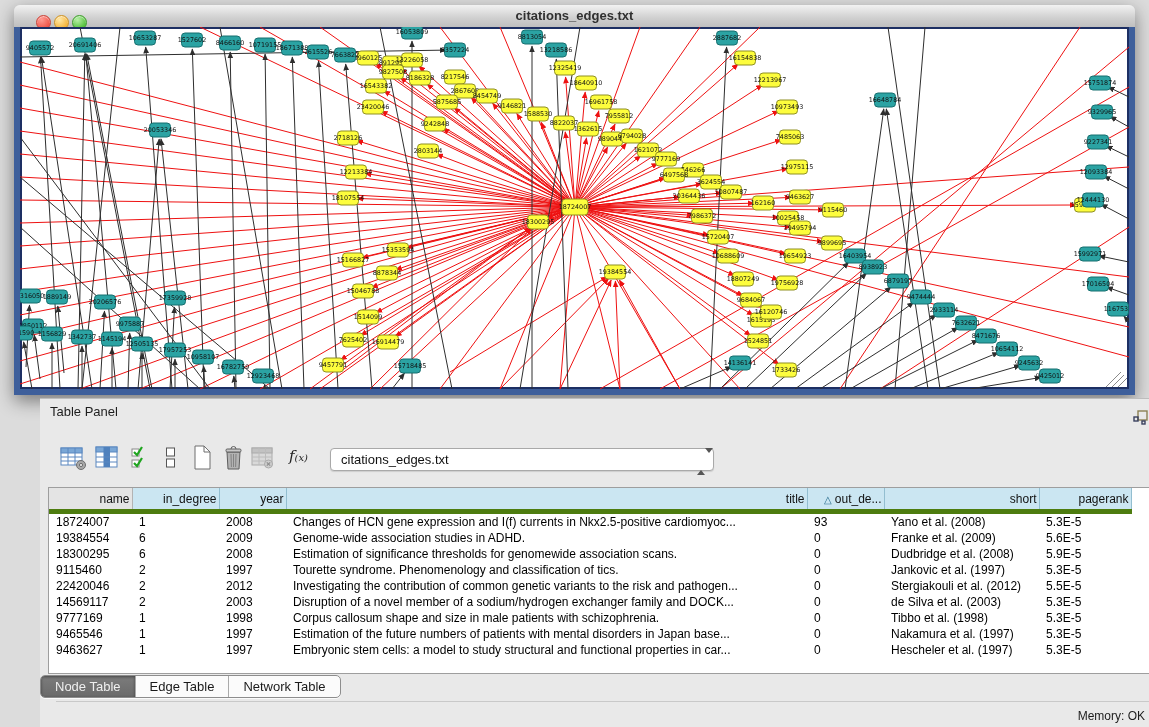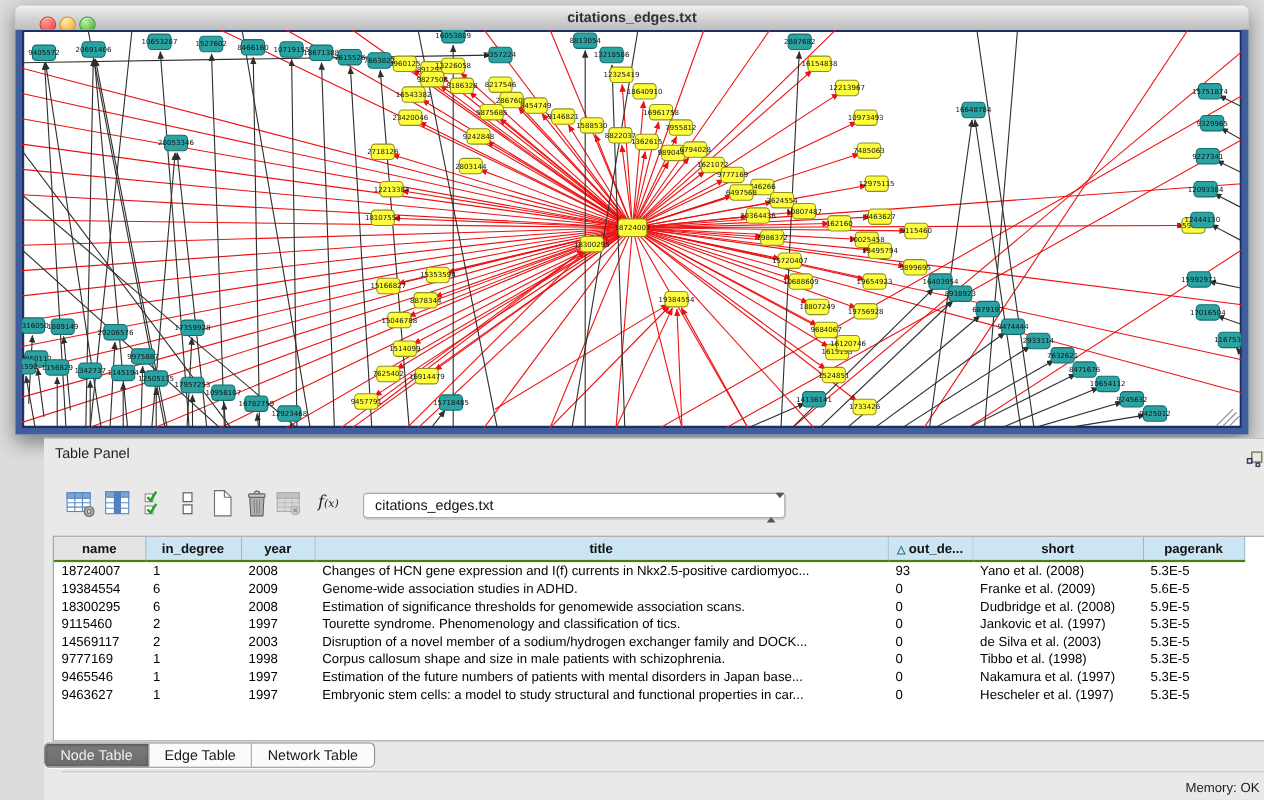--- a/index.html
+++ b/index.html
@@ -40,22 +40,22 @@
   .combo-arrows{position:absolute;right:7px;top:4px;width:9px;height:13px;}
   .combo-arrows .up{width:0;height:0;border-left:4px solid transparent;border-right:4px solid transparent;
     border-bottom:5px solid #555;margin-bottom:3px;}
   .combo-arrows .down{width:0;height:0;border-left:4px solid transparent;border-right:4px solid transparent;
     border-top:5px solid #555;}
 
   .tablewrap{position:absolute;left:8px;top:88px;width:1132px;height:185px;background:#ffffff;
     border:1px solid #9e9e9e;overflow:hidden;}
   table.data{border-collapse:collapse;table-layout:fixed;width:1082px;font-size:12px;color:#000;}
   table.data th{height:21px;background:#cbe6f2;border-right:1px solid #93bed0;
-    border-bottom:2px solid #4d7c0f;font-weight:bold;font-size:12px;color:#111;
-    text-align:center;overflow:hidden;white-space:nowrap;padding:0 2px;}
+    border-bottom:5px solid #4d7c0f;font-weight:normal;font-size:12px;color:#111;
+    text-align:right;overflow:hidden;white-space:nowrap;padding:0 2px;}
   table.data th.first{background:#e4e4e4;border-right:1px solid #b3b3b3;}
   table.data td{height:16px;padding:0 4px 0 7px;white-space:nowrap;overflow:hidden;}
   .sort-tri{display:inline-block;margin-right:3px;font-size:10px;color:#2a6e8e;}
   .vscroll{position:absolute;right:1px;top:22px;width:15px;bottom:1px;background:#fafafa;border-left:1px solid #e2e2e2;}
   .vthumb{position:absolute;left:2px;top:3px;width:10px;height:38px;border-radius:6px;
     background:linear-gradient(90deg,#c9c9c9,#a8a8a8);border:1px solid #9a9a9a;}
 
   .tabbar{position:absolute;left:0;right:0;top:276px;height:24px;text-align:left;}
   .seg{display:inline-flex;border:1px solid #8d8d8d;border-radius:5px;overflow:hidden;
     background:#fbfbfb;box-shadow:0 1px 0 rgba(255,255,255,.8);}
@@ -894,20 +894,29 @@
           <tr>
             <td>9115460</td>
             <td>2</td>
             <td>1997</td>
             <td>Tourette syndrome. Phenomenology and classification of tics.</td>
             <td>0</td>
             <td>Jankovic et al. (1997)</td>
             <td>5.3E-5</td>
           </tr>
           <tr>
+            <td>22420046</td>
+            <td>2</td>
+            <td>2012</td>
+            <td>Investigating the contribution of common genetic variants to the risk and pathogen...</td>
+            <td>0</td>
+            <td>Stergiakouli et al. (2012)</td>
+            <td>5.5E-5</td>
+          </tr>
+          <tr>
             <td>14569117</td>
             <td>2</td>
             <td>2003</td>
             <td>Disruption of a novel member of a sodium/hydrogen exchanger family and DOCK...</td>
             <td>0</td>
             <td>de Silva et al. (2003)</td>
             <td>5.3E-5</td>
           </tr>
           <tr>
             <td>9777169</td>

